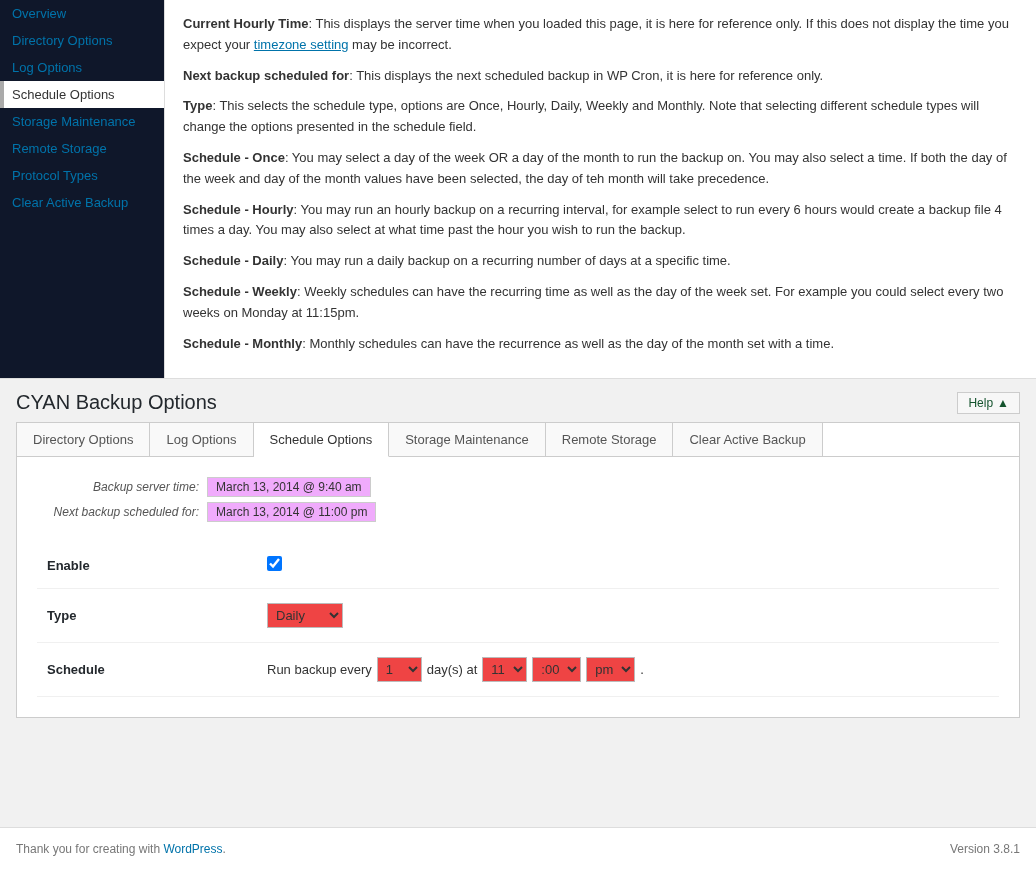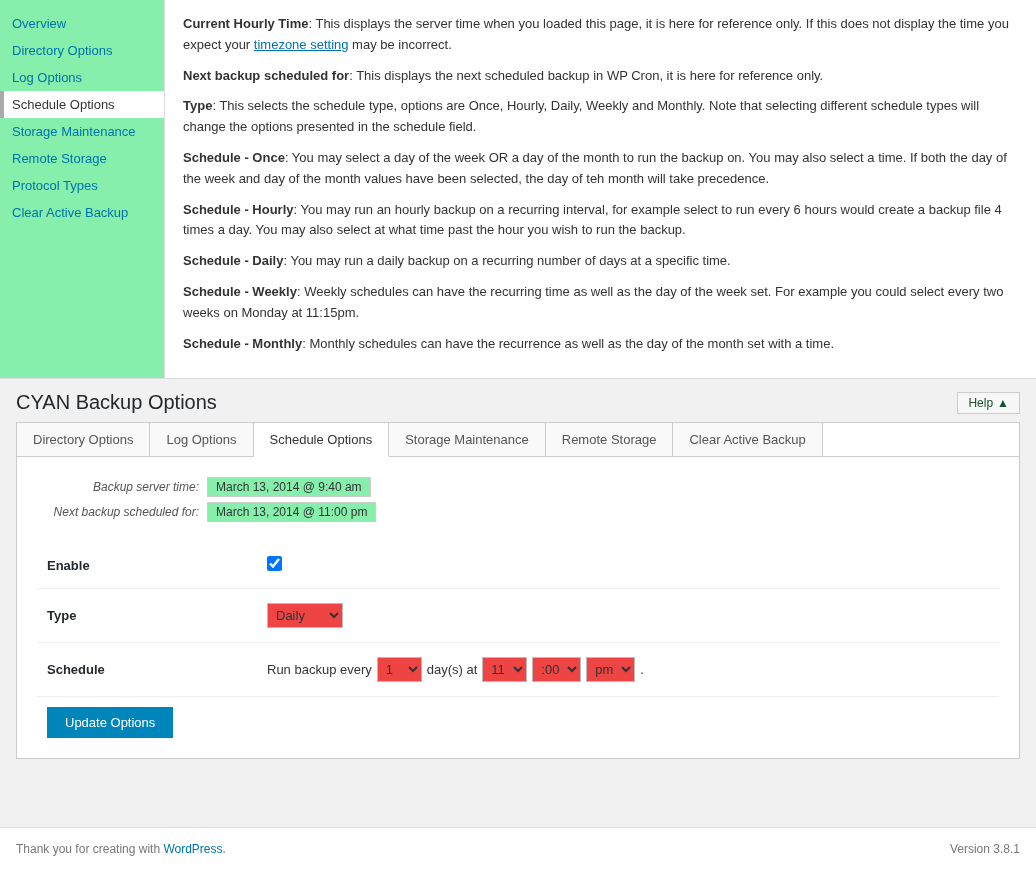--- a/index.html
+++ b/index.html
@@ -20,23 +20,23 @@
     .top-section {
       display: flex;
       background: #fff;
       border-bottom: 1px solid #ddd;
     }
 
     
     .sidebar {
       width: 165px;
       min-width: 165px;
-      background: #86efac;
+      background: #0f172a;
       border-right: 1px solid #ddd;
-      padding-top: 10px;
+      padding-top: 0;
     }
 
     .sidebar-item {
       display: block;
       padding: 6px 12px;
       color: #0073aa;
       text-decoration: none;
       font-size: 13px;
       cursor: pointer;
     }
@@ -132,21 +132,21 @@
 
     
     .form-area {
       background: #fff;
       border: 1px solid #ccc;
       margin: 0 16px;
       padding: 20px 20px 20px 20px;
     }
 
     .time-value {
-      background: #86efac;
+      background: #f0abfc;
       border: 1px solid #ccc;
       padding: 2px 8px;
       font-style: normal;
       color: #333;
       font-size: 12px;
     }
 
     .form-table {
       width: 100%;
       border-collapse: collapse;
@@ -328,21 +328,20 @@
                 <option value=":00">:00</option><option value=":15">:15</option><option value=":30">:30</option><option value=":45">:45</option></select>
                 <select id="ampm-select">
                 <option value="am">am</option><option value="pm" selected="">pm</option></select>
                 <span>.</span>
               </div>
             </td>
           </tr>
         </tbody>
       </table>
 
-      <button class="update-btn">Update Options</button>
     </div>
   </div>
 
   <div class="footer">
     <div>
       <span>Thank you for creating with </span><a href="#">WordPress</a><span>.</span>
     </div>
     <div>Version 3.8.1</div>
   </div>
 </div>

